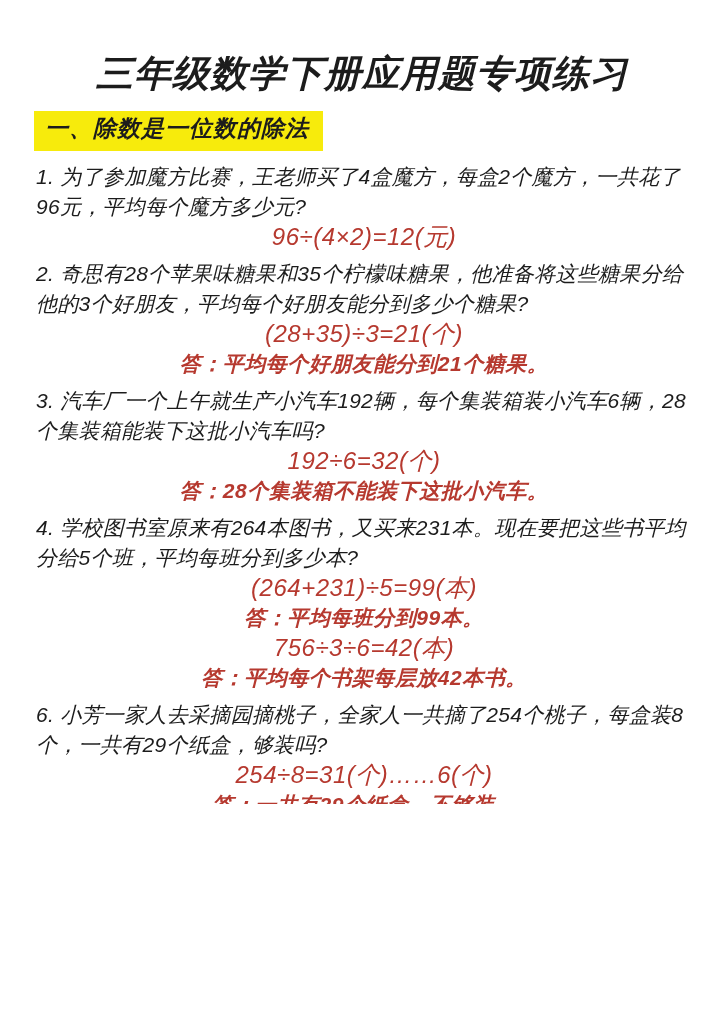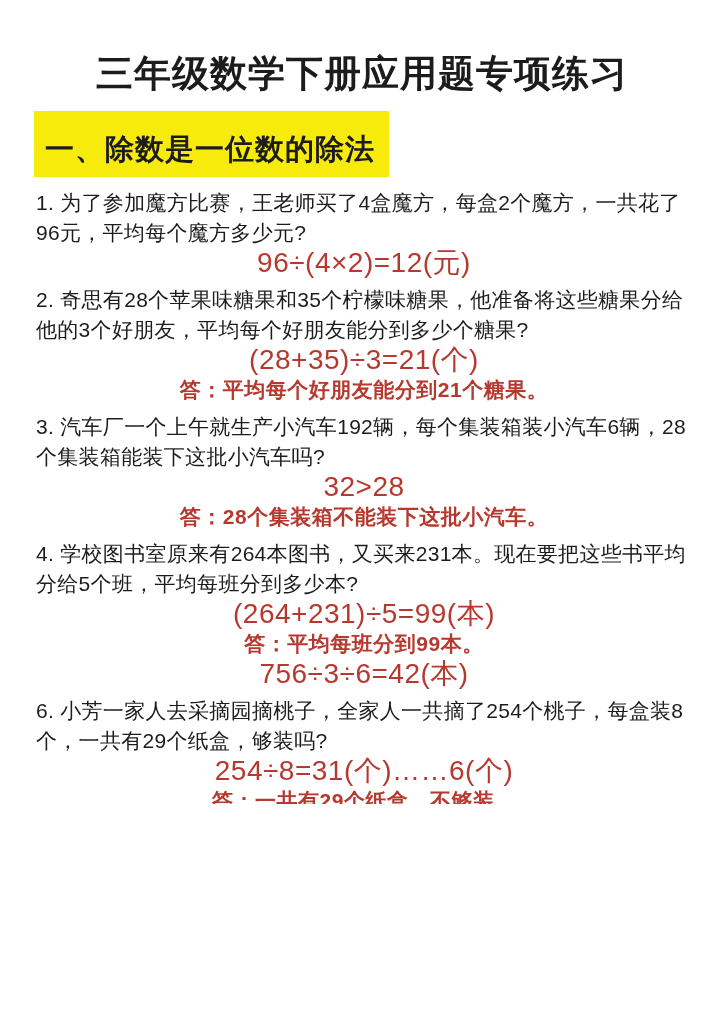--- a/index.html
+++ b/index.html
@@ -8,57 +8,58 @@
     background: #ffffff;
   }
   .page {
     position: relative;
     width: 724px;
     height: 804px;
     background: var(--background, #ffffff);
     overflow: hidden;
     font-family: "Liberation Sans", "DejaVu Sans", sans-serif;
     color: var(--text, #1c1c1c);
+    font-style: italic;
   }
   .title {
     margin: 52px 20px 0 20px;
     text-align: center;
     font-size: 37px;
     line-height: 44px;
     font-weight: 900;
     letter-spacing: 1px;
     color: var(--text, #1c1c1c);
   }
   .section-heading {
     display: inline-block;
     margin: 15px 0 4px 34px;
-    padding: 19px 14px 7px 11px;
+    padding: 2px 14px 7px 11px;
     background: var(--highlight, #f7eb0c);
-    font-size: 29px;
+    font-size: 23px;
     font-weight: 700;
     color: var(--text, #1c1c1c);
     letter-spacing: 1px;
   }
   .content {
     margin: 0 32px 0 36px;
   }
   .content p {
     margin: 0;
     line-height: 30px;
   }
   p.question {
     margin-top: 7px;
     font-size: 21px;
     letter-spacing: 0.3px;
     text-align: left;
     color: var(--text, #1c1c1c);
   }
   p.work {
     text-align: center;
-    font-size: 28px;
+    font-size: 24px;
     color: var(--red, #b6392f);
     letter-spacing: 0.5px;
   }
   p.answer {
     text-align: center;
     font-size: 21px;
     font-weight: 700;
     color: var(--red, #b6392f);
     letter-spacing: 0.5px;
   }
@@ -81,32 +82,33 @@
     </section>
 
     <section>
       <p class="question">2. 奇思有28个苹果味糖果和35个柠檬味糖果，他准备将这些糖果分给他的3个好朋友，平均每个好朋友能分到多少个糖果?</p>
       <p class="work">(28+35)÷3=21(个)</p>
       <p class="answer">答：平均每个好朋友能分到21个糖果。</p>
     </section>
 
     <section>
       <p class="question">3. 汽车厂一个上午就生产小汽车192辆，每个集装箱装小汽车6辆，28个集装箱能装下这批小汽车吗?</p>
-      <p class="work">32&gt;28</p>
+      <p class="work">192÷6=32(个)</p>
       <p class="answer">答：28个集装箱不能装下这批小汽车。</p>
     </section>
 
     <section>
       <p class="question">4. 学校图书室原来有264本图书，又买来231本。现在要把这些书平均分给5个班，平均每班分到多少本?</p>
       <p class="work">(264+231)÷5=99(本)</p>
       <p class="answer">答：平均每班分到99本。</p>
     </section>
 
     <section>
       <p class="work">756÷3÷6=42(本)</p>
+      <p class="answer">答：平均每个书架每层放42本书。</p>
     </section>
 
     <section>
       <p class="question">6. 小芳一家人去采摘园摘桃子，全家人一共摘了254个桃子，每盒装8个，一共有29个纸盒，够装吗?</p>
       <p class="work">254÷8=31(个)……6(个)</p>
       <p class="answer">答：一共有29个纸盒，不够装。</p>
     </section>
 
   </div>
 </div>

